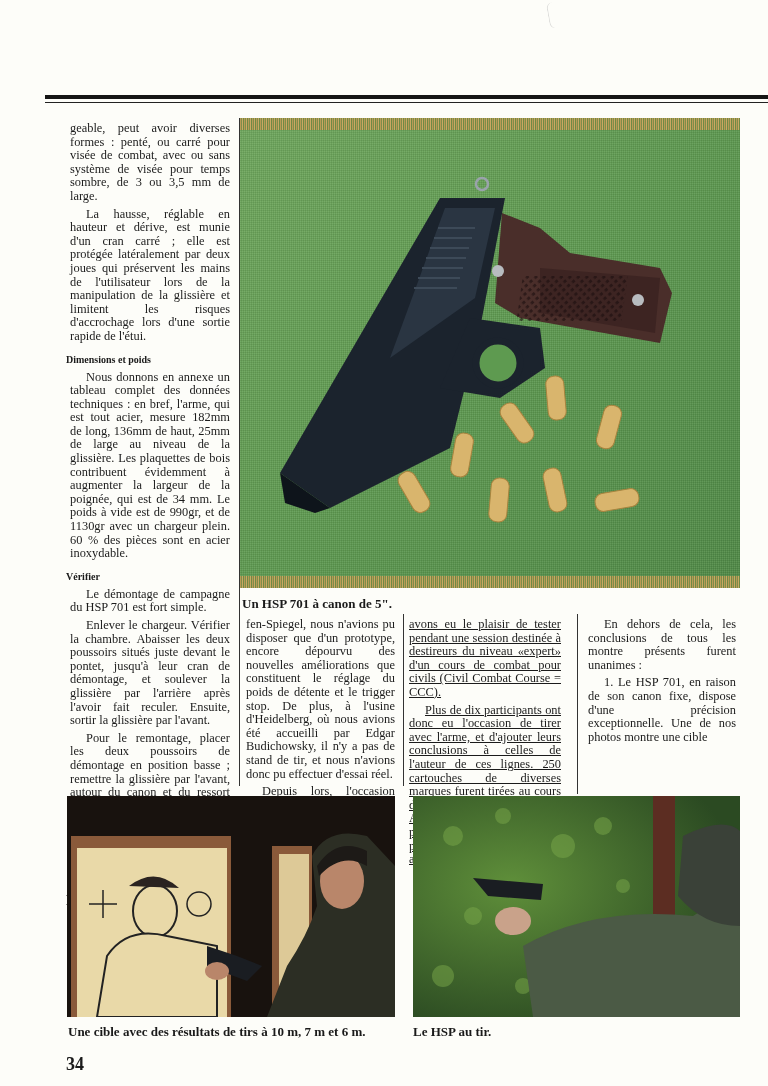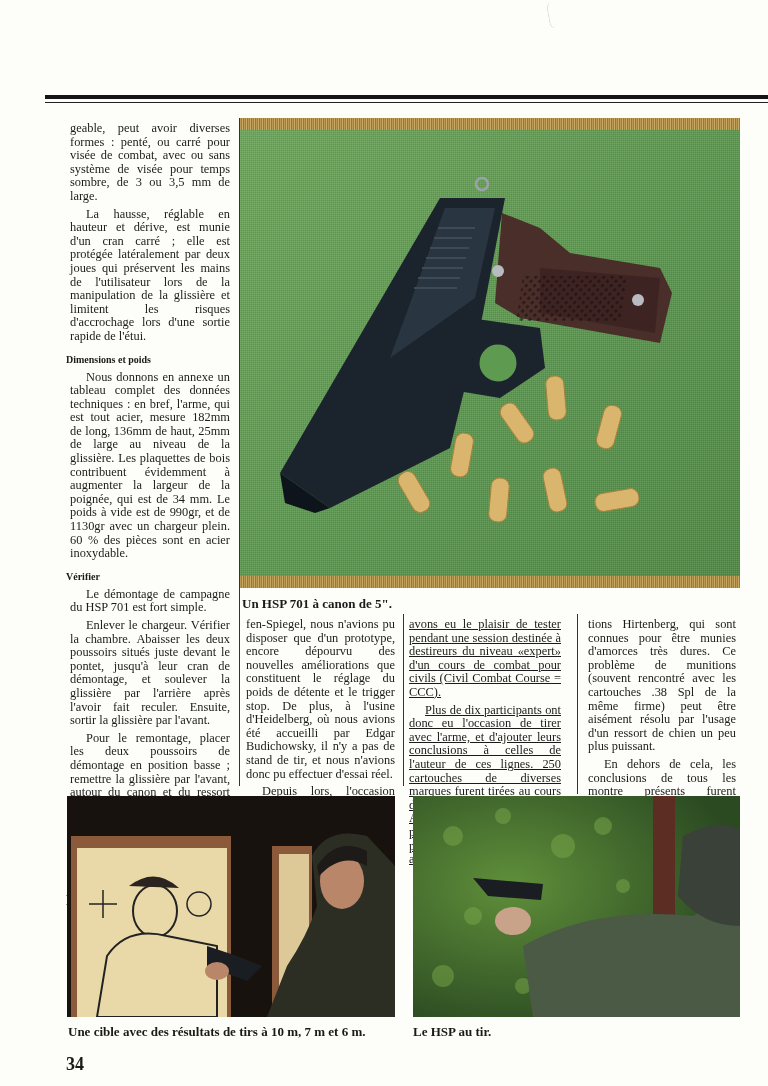--- a/index.html
+++ b/index.html
@@ -116,21 +116,20 @@
   </div>
 <div class="vrule" style="left:403px; top:614px; height:172px;"></div>
 
 <div class="col" id="col3" style="left:405px; top:614px; width:160px;text-decoration:underline;">
     <p>avons eu le plaisir de tester pendant une session destinée à destireurs du niveau «expert» d'un cours de combat pour civils (Civil Combat Course = CCC).</p>
     <p class="ind">Plus de dix participants ont donc eu l'occasion de tirer avec l'arme, et d'ajouter leurs conclusions à celles de l'auteur de ces lignes. 250 cartouches de diverses marques furent tirées au cours de ce test (Remington, US Army, Geco, Hirtenberg) ; plusieurs problèmes de percussion se produisirent avec les muni-</p>
   </div>
 <div class="vrule" style="left:577px; top:614px; height:180px;"></div>
 
 <div class="col" id="col4" style="left:584px; top:614px; width:156px;">
-    <p>tions Hirtenberg, qui sont connues pour être munies d'amorces très dures. Ce problème de munitions (souvent rencontré avec les cartouches .38 Spl de la même firme) peut être aisément résolu par l'usage d'un ressort de chien un peu plus puissant.</p>
     <p class="ind">En dehors de cela, les conclusions de tous les montre présents furent unanimes :</p>
     <p class="ind">1. Le HSP 701, en raison de son canon fixe, dispose d'une précision exceptionnelle. Une de nos photos montre une cible</p>
   </div>
 
 <div class="photo" style="left:67px; top:796px; width:328px; height:221px; background:#1c1612;">
   <svg width="328" height="221" viewBox="0 0 328 221">
     <rect x="0" y="0" width="328" height="221" fill="#18120e"></rect>
     <rect x="4" y="40" width="160" height="181" fill="#8a5a3a"></rect>
     <rect x="10" y="52" width="150" height="169" fill="#e9d9a8"></rect>
     <line x1="22" y1="108" x2="50" y2="108" stroke="#222" stroke-width="1.5"></line>

